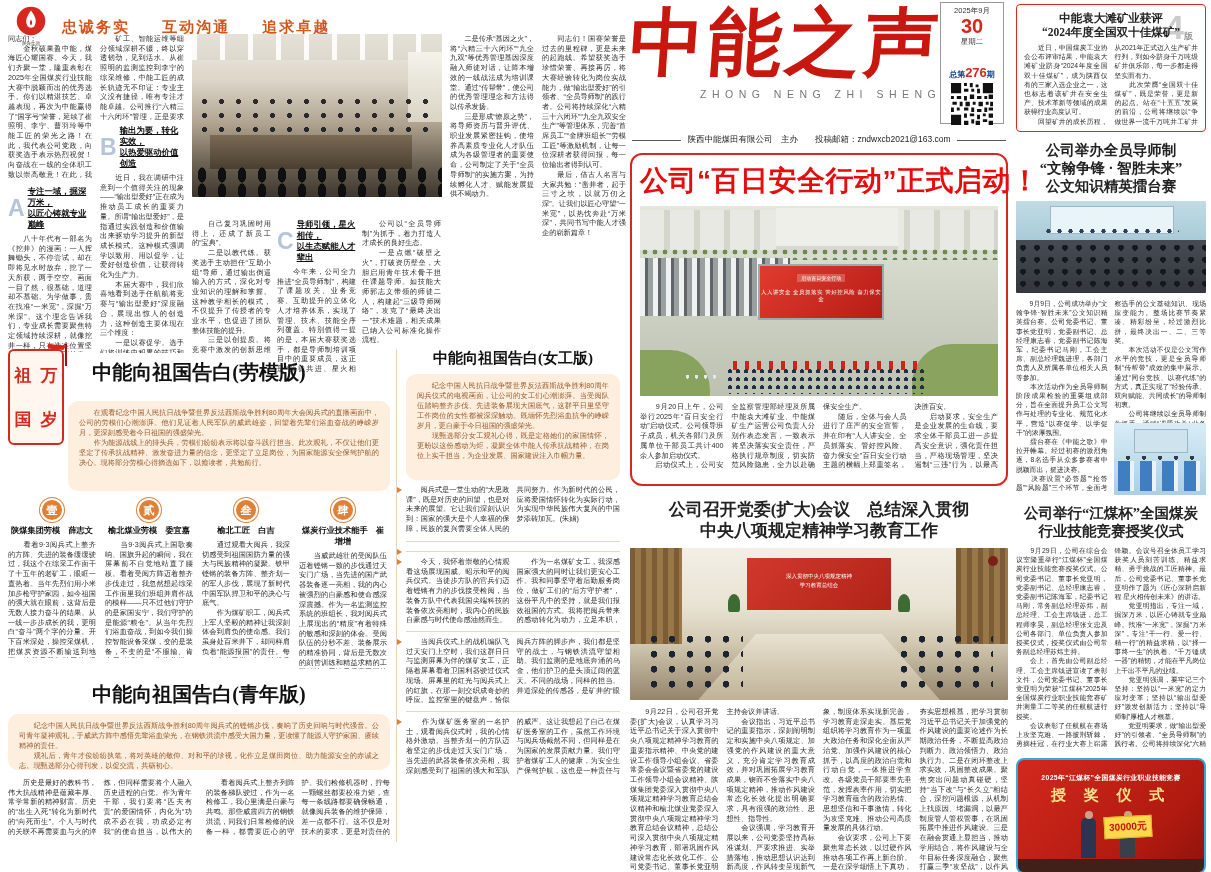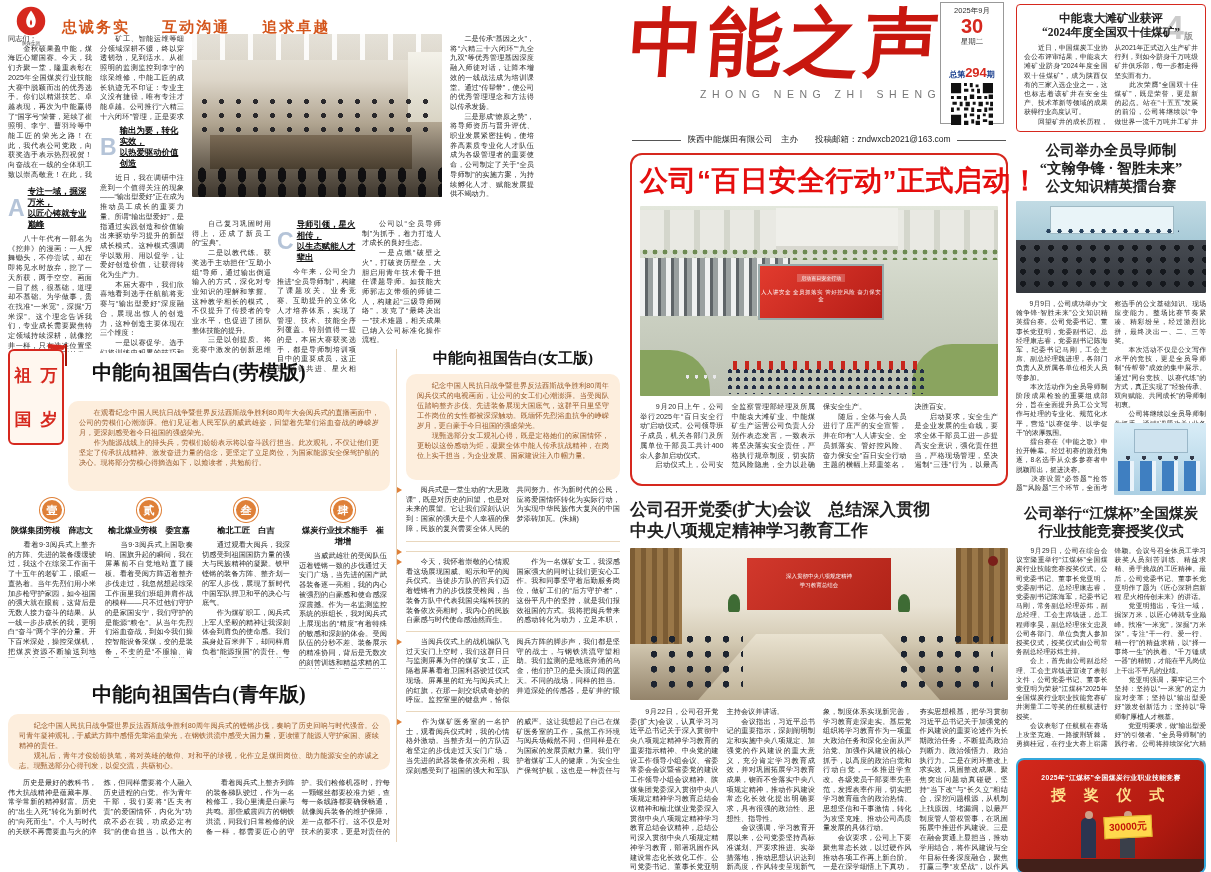--- a/index.html
+++ b/index.html
@@ -126,21 +126,21 @@
   .ae-flags{position:absolute;left:26%;bottom:26px;width:52%;height:9px;
     background:repeating-linear-gradient(90deg,#c8271d 0 4px,rgba(0,0,0,0) 4px 12px);}
   .ae-crowd{position:absolute;left:24%;bottom:2px;width:56%;height:26px;
     background-image:radial-gradient(circle 2.6px at 50% 40%,#232f47 0 2px,transparent 2.2px);
     background-size:8px 8px;}
   .ae-offs{position:absolute;left:12%;bottom:8px;width:10%;height:16px;
     background-image:radial-gradient(circle 2.4px at 50% 30%,#e8e8ea 0 1.8px,transparent 2px);background-size:9px 16px;}
   .action-body{height:76px;margin-top:6px;}
 
   .party{margin-top:13px;}
-  .party-h{font-size:17px;text-align:left;white-space:pre-line;line-height:21px;margin-bottom:7px;}
+  .party-h{font-size:17px;text-align:center;white-space:pre-line;line-height:21px;margin-bottom:7px;}
   .meeting{height:152px;background:linear-gradient(180deg,#f3efe6 0%,#e9e3d4 38%,#d3c9b2 62%,#94846b 100%);}
   .mt-curtL{position:absolute;left:0;top:0;width:52px;height:96px;
     background:repeating-linear-gradient(90deg,#7c5c34 0 5px,#9a7748 5px 11px);}
   .mt-curtR{position:absolute;right:0;top:0;width:52px;height:96px;
     background:repeating-linear-gradient(90deg,#7c5c34 0 5px,#9a7748 5px 11px);}
   .mt-screen{position:absolute;left:31%;top:10px;width:38%;height:52px;background:linear-gradient(135deg,#d2382c,#b02318);
     color:#fff;font-size:5.5px;text-align:center;white-space:pre-line;line-height:9px;padding-top:14px;box-sizing:border-box;}
   .mt-plant{position:absolute;top:46px;width:12px;height:18px;background:#3e6b34;border-radius:50% 50% 20% 20%;}
   .mt-clock{position:absolute;right:10px;top:8px;width:10px;height:10px;border-radius:50%;background:#7a1f1a;}
   .mt-table{position:absolute;left:18%;right:18%;bottom:0;height:66px;
@@ -255,20 +255,22 @@
             </div>
             <div class="bodytxt clip" style="height:106px">　　今年来，公司全力推进“全员导师制”，构建了课题攻关、业务竞赛、互助提升的立体化人才培养体系，实现了管理、技术、技能全序列覆盖。特别值得一提的是，本届大赛获奖选手，都是导师制培训项目中的重要成员，这正是“师徒共进、星火相传”的生动写照！</div>
           </div>
           <div class="ucol bodytxt clip" style="height:134px">　　公司以“全员导师制”为抓手，着力打造人才成长的良好生态。
 　　一是点燃“破壁之火”，打破资历壁垒，大胆启用青年技术骨干担任课题导师。如技能大师郭志文带领的师徒二人，构建起“三级导师网络”，攻克了“最终决出一”技术难题，相关成果已纳入公司标准化操作流程。</div>
         </div>
       </div>
 
       <div class="scol bodytxt clip" style="height:305px">　　二是传承“基因之火”，将“六精三十六闭环”“九全九双”等优秀管理基因深度融入师徒对话，让降本增效的一线战法成为培训课堂。通过“传帮带”，使公司的优秀管理理念和方法得以传承发扬。
 　　三是形成“燎原之势”，将导师资历与晋升评优、职业发展紧密挂钩，使培养高素质专业化人才队伍成为各级管理者的重要使命，公司制定了关于“全员导师制”的实施方案，为持续孵化人才、赋能发展提供不竭动力。</div>
+      <div class="scol bodytxt clip" style="height:305px">　　同志们！国赛荣誉是过去的里程碑，更是未来的起跑线。希望获奖选手珍惜荣誉、再接再厉，将大赛经验转化为岗位实战能力，做“输出型爱好”的引领者、“全员导师制”的践行者。公司将持续深化“六精三十六闭环”“九全九双安全生产”等管理体系，完善“首席员工”“金牌班组长”“劳模工匠”等激励机制，让每一位深耕者获得回报，每一位输出者得到认可。
+　　最后，借古人名言与大家共勉：“凿井者，起于三寸之坎，以就万仞之深”。让我们以匠心守望“一米宽”，以热忱奔赴“万米深”，共同书写中能人才强企的崭新篇章！</div>
     </div>
 
     <div class="left-bottom">
       <div class="lb-left">
 
         <div>
           <div class="laomo-headrow">
             <div class="stamp">
               <span>祖</span>
               <span>万</span>
@@ -348,21 +350,21 @@
   </div>
 
   <div class="sec-mid">
     <div class="masthead">
       <div class="mast-title">中能之声</div>
       <div class="mast-pinyin">ZHONG NENG ZHI SHENG</div>
       <div class="datebox">
         <div class="dmonth">2025年9月</div>
         <div class="dday">30</div>
         <div class="dweek">星期二</div>
-        <div class="dissue"><span>总第</span><span class="ino">294</span><span>期</span></div>
+        <div class="dissue"><span>总第</span><span class="ino">276</span><span>期</span></div>
         <svg class="qr" width="42" height="42" viewBox="0 0 29 29">
           <rect width="29" height="29" fill="#fff"></rect>
           <path fill="#111" d="M0 0h7v7H0zM22 0h7v7h-7zM0 22h7v7H0zM2 2h3v3H2zM24 2h3v3h-3zM2 24h3v3H2zM9 0h2v2H9zM13 0h2v3h-2zM17 1h2v2h-2zM9 4h3v2H9zM14 4h2v2h-2zM18 4h2v3h-2zM0 9h2v2H0zM4 9h3v2H4zM9 9h2v3H9zM13 8h3v3h-3zM18 9h3v2h-3zM23 9h2v2h-2zM26 8h3v3h-3zM1 13h3v2H1zM6 13h2v3H6zM10 13h3v3h-3zM15 13h2v2h-2zM19 13h3v3h-3zM24 13h2v2h-2zM27 13h2v3h-2zM0 17h2v3h-2zM4 17h2v2H4zM9 17h3v2H9zM14 17h2v3h-2zM18 18h3v2h-3zM23 17h2v3h-2zM26 17h3v2h-3zM9 21h2v3H9zM13 21h3v2h-3zM18 22h2v3h-2zM22 21h2v2h-2zM26 21h3v3h-3zM9 26h3v3H9zM14 25h2v3h-2zM17 26h3v3h-3zM22 25h3v2h-3zM26 26h3v3h-3z"></path>
         </svg>
       </div>
     </div>
     <div class="publine">
       <i class="rule"></i>
       <span class="pubtext">陕西中能煤田有限公司　主办　　投稿邮箱：zndwxcb2021@163.com</span>
       <i class="rule"></i>

